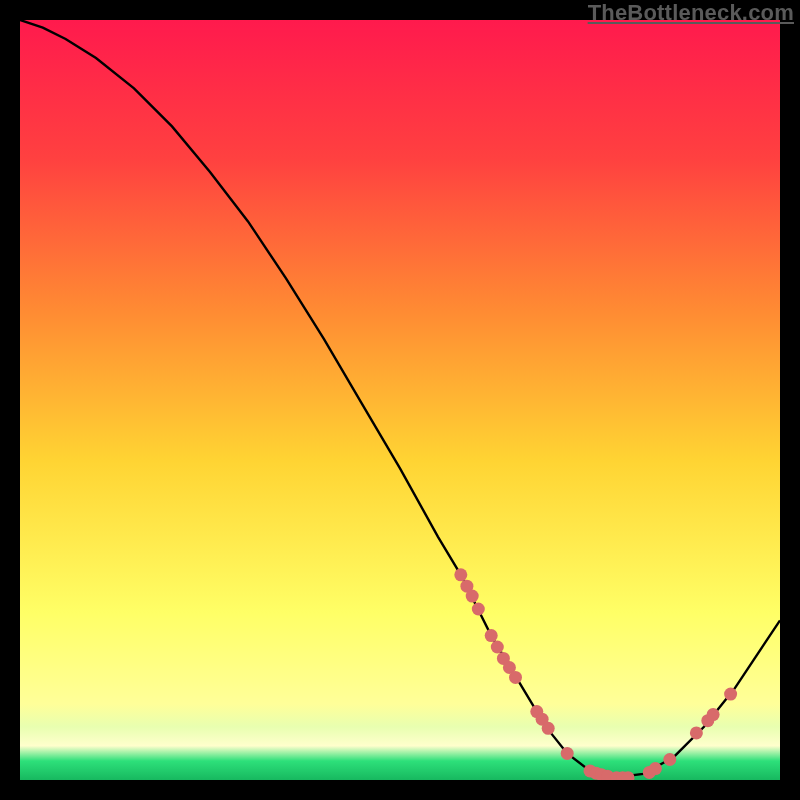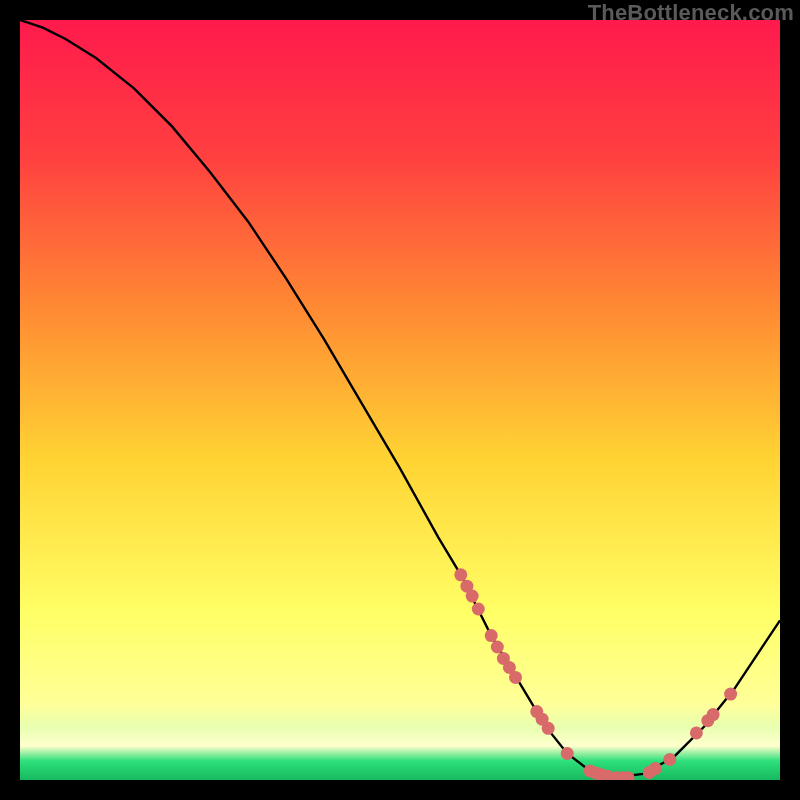--- a/index.html
+++ b/index.html
@@ -20,20 +20,21 @@
   }
   .watermark {
     position: absolute;
     top: 0px;
     right: 6px;
     font-family: Arial, Helvetica, sans-serif;
     font-size: 22px;
     font-weight: 600;
     color: #5a5a5a;
     letter-spacing: 0.2px;
+    text-decoration: underline;
   }
   svg {
     position: absolute;
     left: 20px;
     top: 20px;
   }
 </style>
 </head>
 <body>
 

